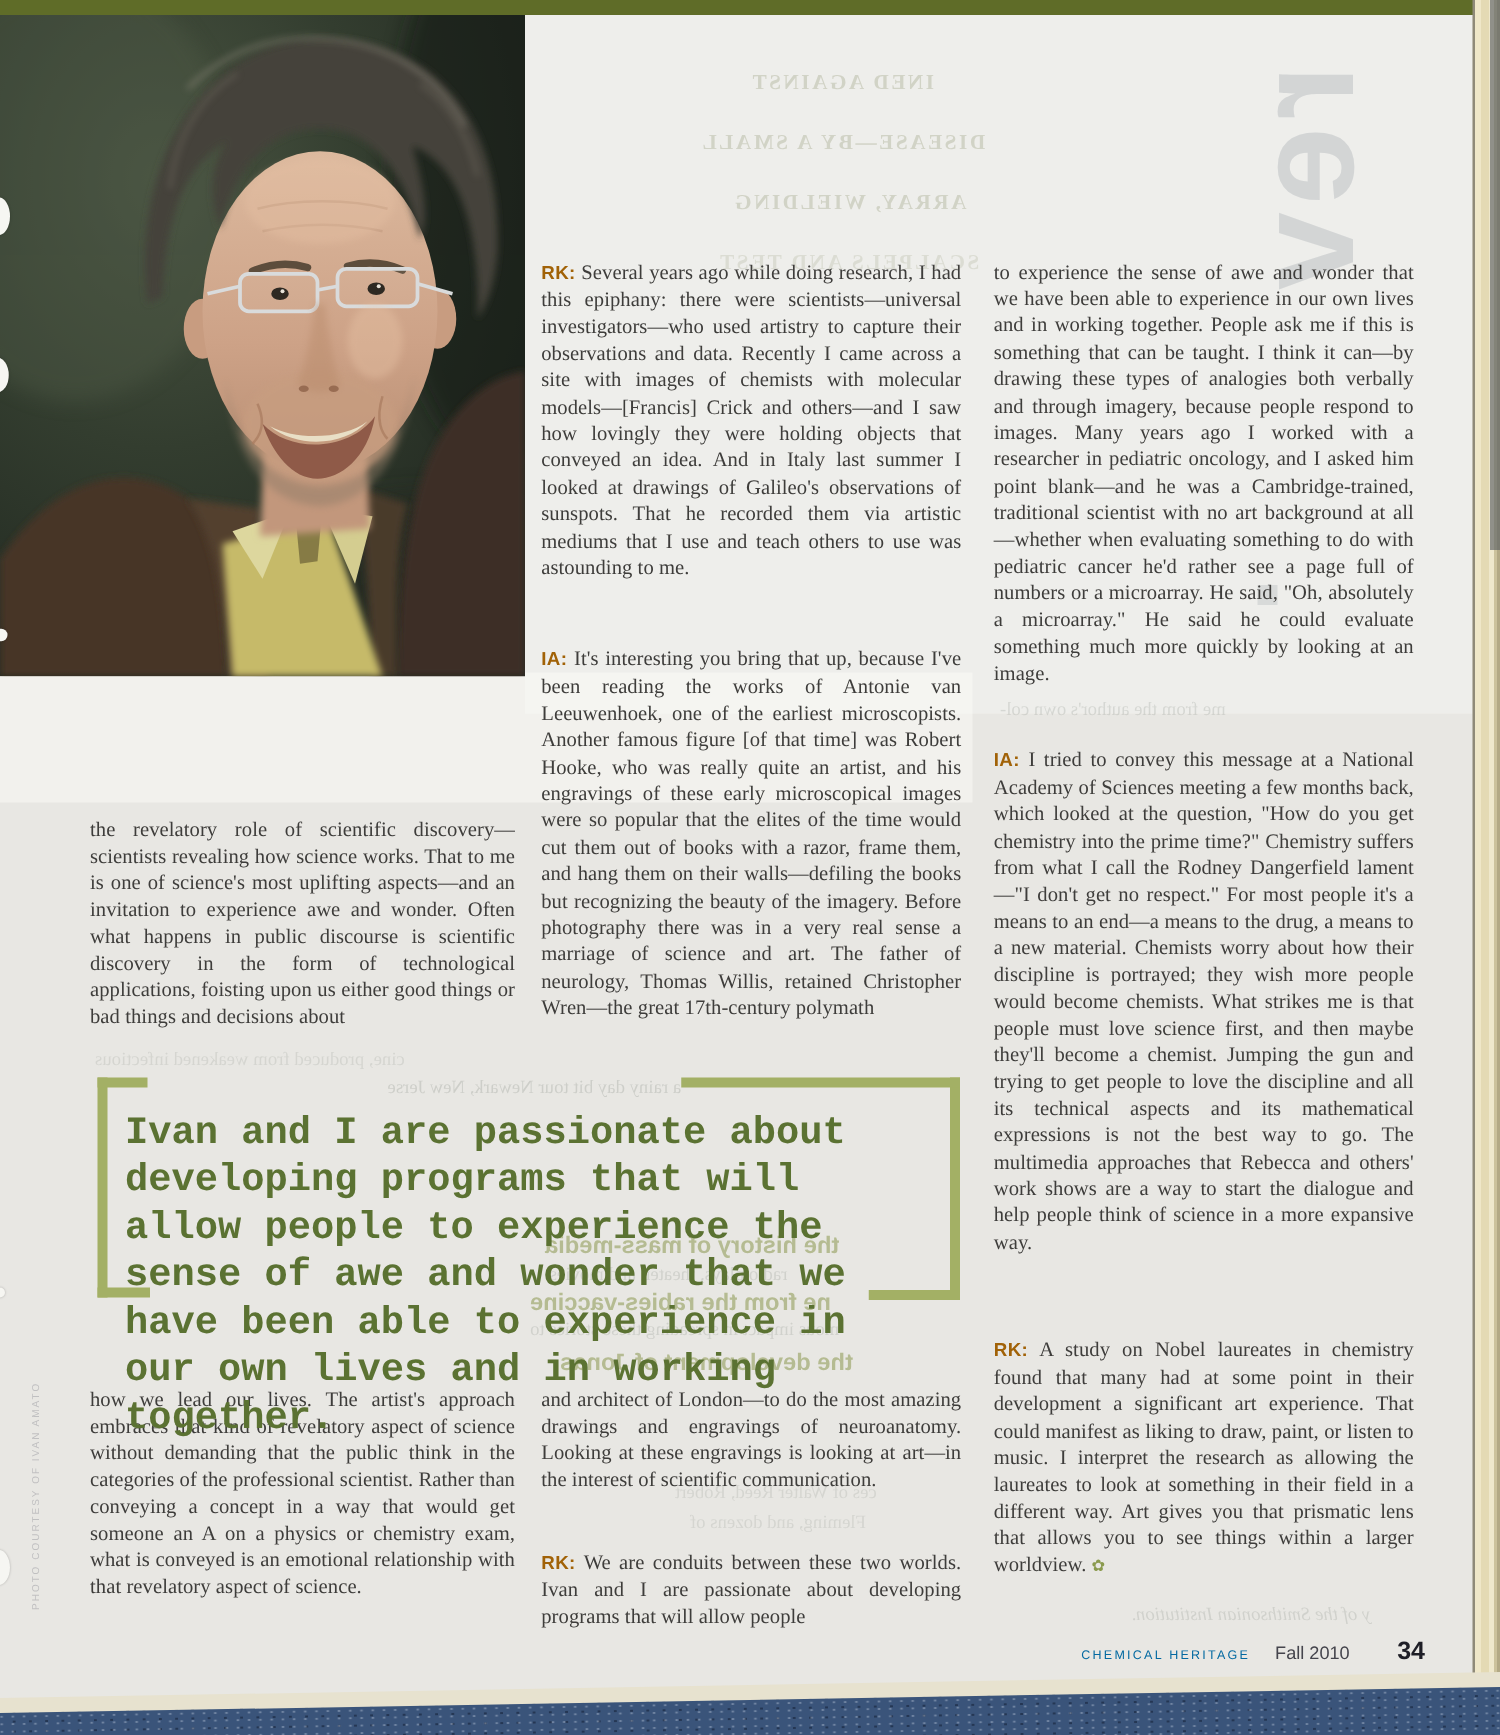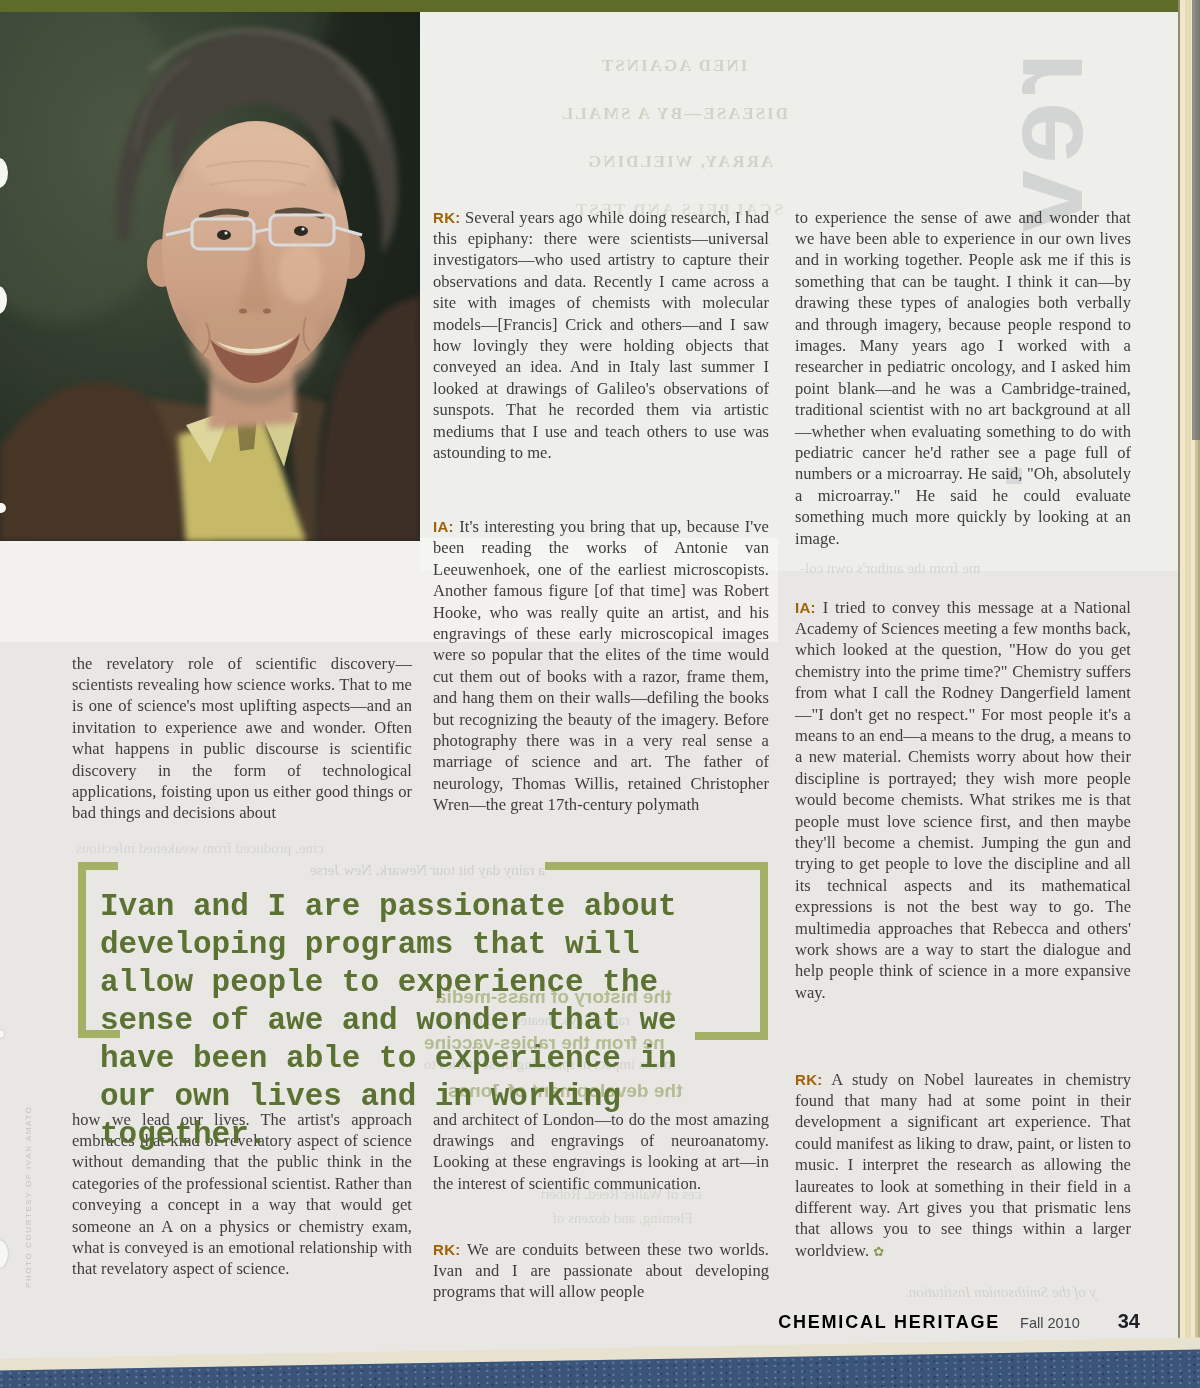--- a/index.html
+++ b/index.html
@@ -37,21 +37,21 @@
   .ghost-serif{font-family:"Liberation Serif",serif;font-size:15px;color:#5a645a;opacity:.16;}
   .ghost-rev{font-family:"Liberation Sans",sans-serif;font-weight:bold;font-size:112px;color:#b4b8bc;opacity:.45;
     writing-mode:vertical-rl;letter-spacing:6px;line-height:1;}
   .rev-dot{position:absolute;left:1006px;top:468px;width:16px;height:16px;background:#bcc0c4;opacity:.45;z-index:2;}
   
   .credit{position:absolute;left:24px;top:1048px;height:240px;writing-mode:vertical-rl;transform:rotate(180deg);
     font-family:"Liberation Sans",sans-serif;font-size:8px;letter-spacing:1.6px;color:#9a9aa0;opacity:.5;z-index:4;}
   
   .footer{position:absolute;left:600px;top:1310px;width:540px;display:flex;justify-content:flex-end;align-items:baseline;z-index:5;
     font-family:"Liberation Sans",sans-serif;}
-  .footer .mag{font-weight:bold;font-size:18px;letter-spacing:1.8px;color:#000000;}
+  .footer .mag{font-weight:normal;font-size:10px;letter-spacing:1.8px;color:#0369a1;}
   .footer .issue{font-size:14.5px;color:#45454d;margin-left:20px;}
   .footer .pageno{font-weight:bold;font-size:20px;color:#1e1e26;margin-left:38px;}
 </style>
 </head>
 <body>
 
 <div id="page">
 
   <div class="tone" style="left:420px;top:11px;width:758px;height:560px;background:rgba(247,247,245,.45);z-index:1;"></div>
   <div class="tone" style="left:0;top:538px;width:778px;height:104px;background:rgba(251,251,248,.5);z-index:1;"></div>

